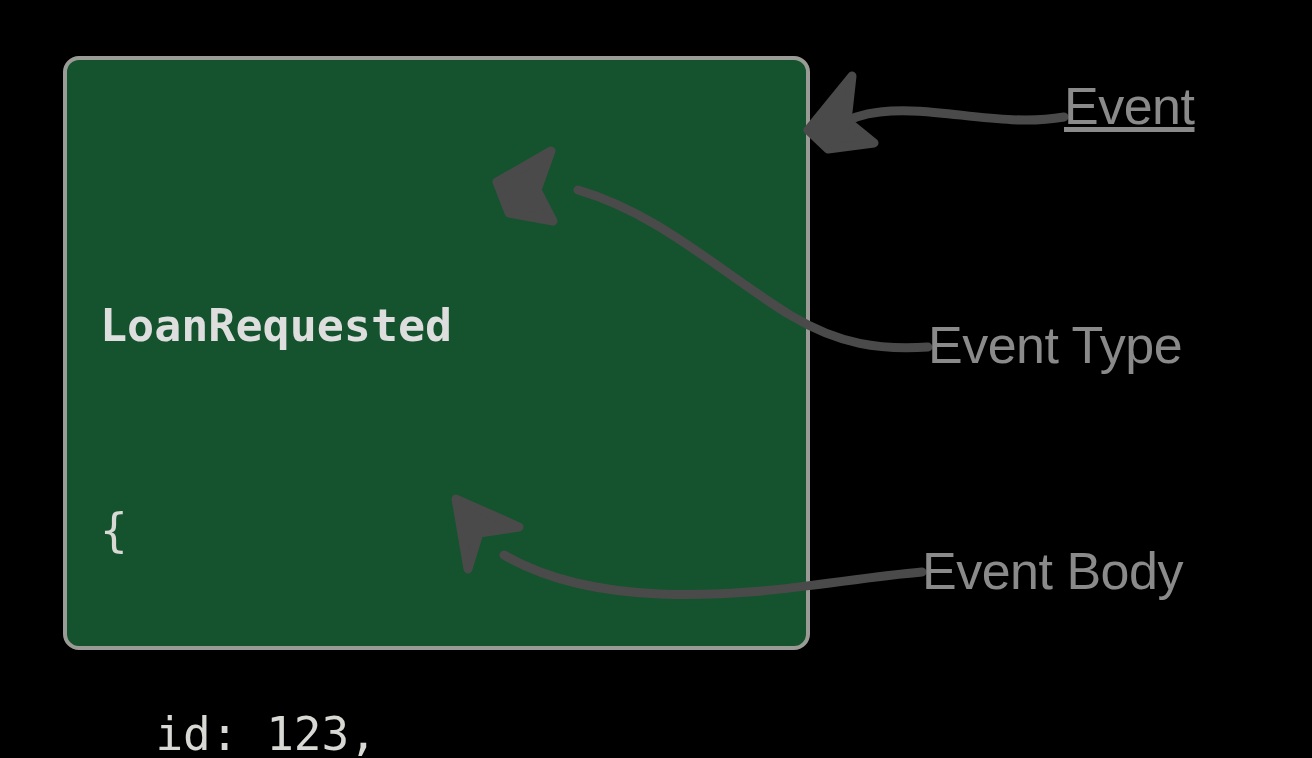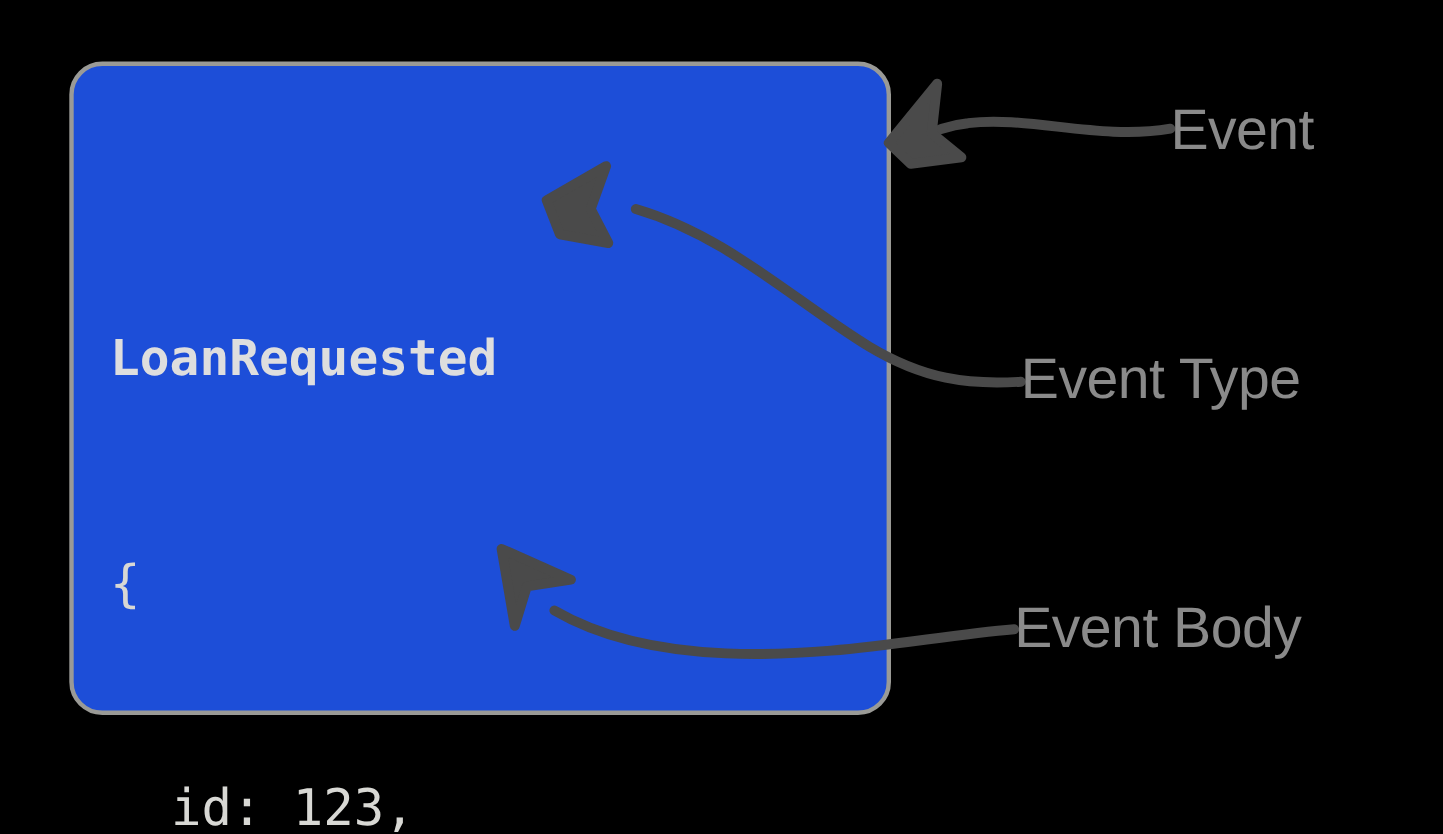--- a/index.html
+++ b/index.html
@@ -22,23 +22,23 @@
   }
 
   
   #event-card {
     position: absolute;
     left: 63px;
     top: 56px;
     width: 747px;
     height: 594px;
     box-sizing: border-box;
-    background: #1d4ed8;
+    background: #14532d;
     border: 4px solid #9a9a96;
-    border-radius: 30px;
+    border-radius: 16px;
   }
 
   #card-text {
     position: absolute;
     left: 33px;
     top: 96px;
     width: 700px;
     font-family: "DejaVu Sans Mono", "Liberation Mono", monospace;
     color: #dcdcd8;
     font-size: 46px;
@@ -60,21 +60,21 @@
   
   .anno-label {
     position: absolute;
     color: #8a8a8a;
     font-family: "Liberation Sans", sans-serif;
     font-size: 52px;
     line-height: 52px;
     white-space: nowrap;
     letter-spacing: -0.5px;
   }
-  #label-event      { left: 1064px; top: 92px; }
+  #label-event      { left: 1064px; top: 80px; text-decoration: underline; }
   #label-event-type { left: 928px;  top: 319px; }
   #label-event-body { left: 922px;  top: 545px; }
 
   
   #arrows {
     position: absolute;
     left: 0;
     top: 0;
     width: 1312px;
     height: 758px;

